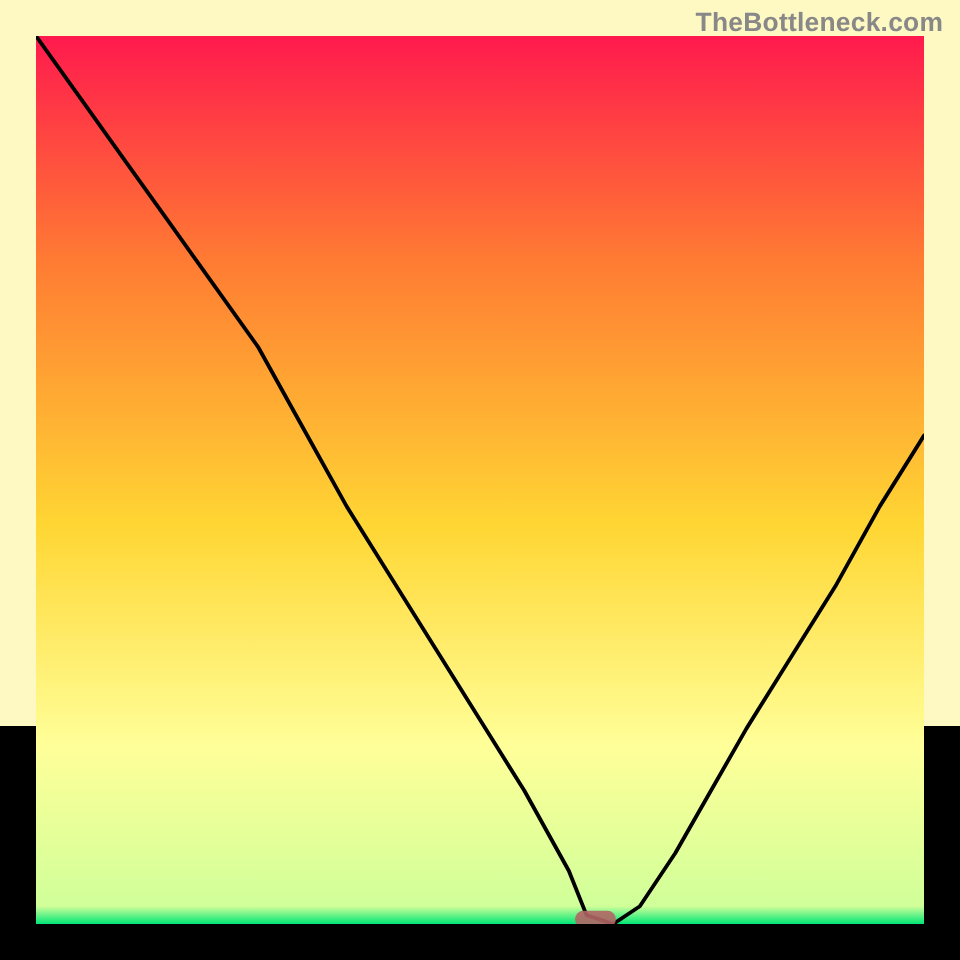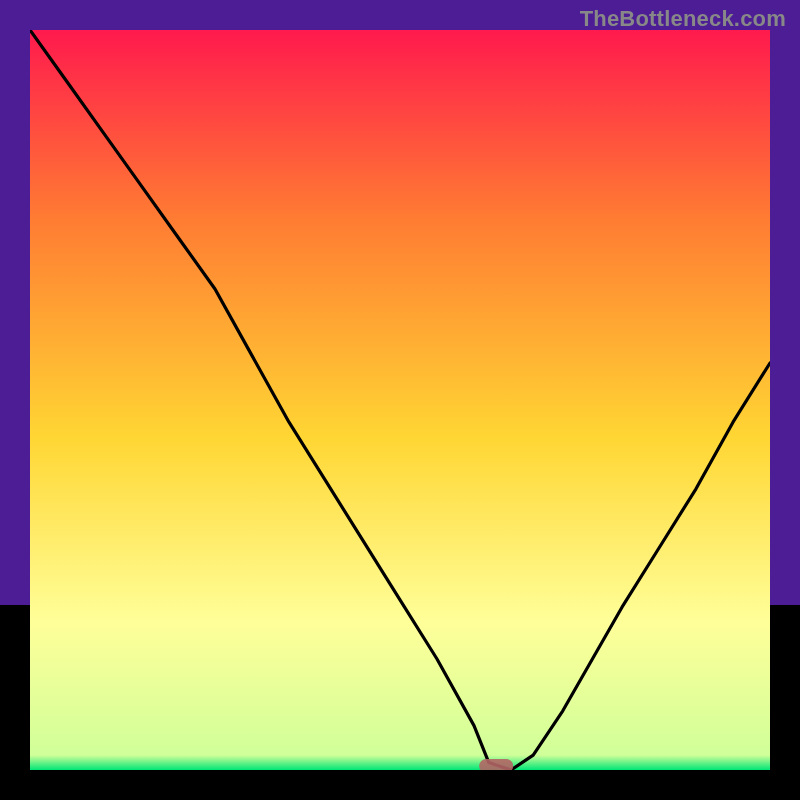--- a/index.html
+++ b/index.html
@@ -7,21 +7,21 @@
     padding: 0;
     width: 800px;
     height: 800px;
     background: #000;
     overflow: hidden;
   }
   .frame {
     position: relative;
     width: 800px;
     height: 605px;
-    background: #4c1d95;
+    background: #fef9c3;
   }
   .watermark {
     position: absolute;
     top: 6px;
     right: 14px;
     font-family: Arial, Helvetica, sans-serif;
     font-size: 22px;
     font-weight: bold;
     color: #888;
     letter-spacing: 0.2px;

